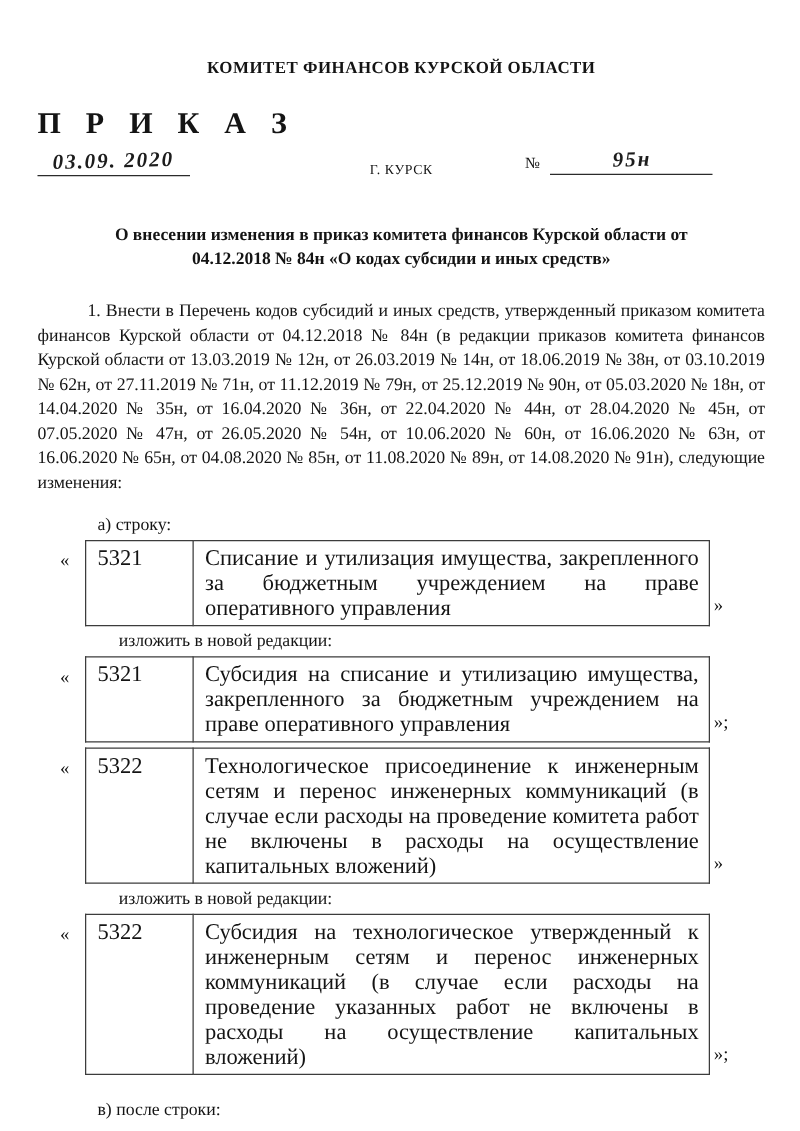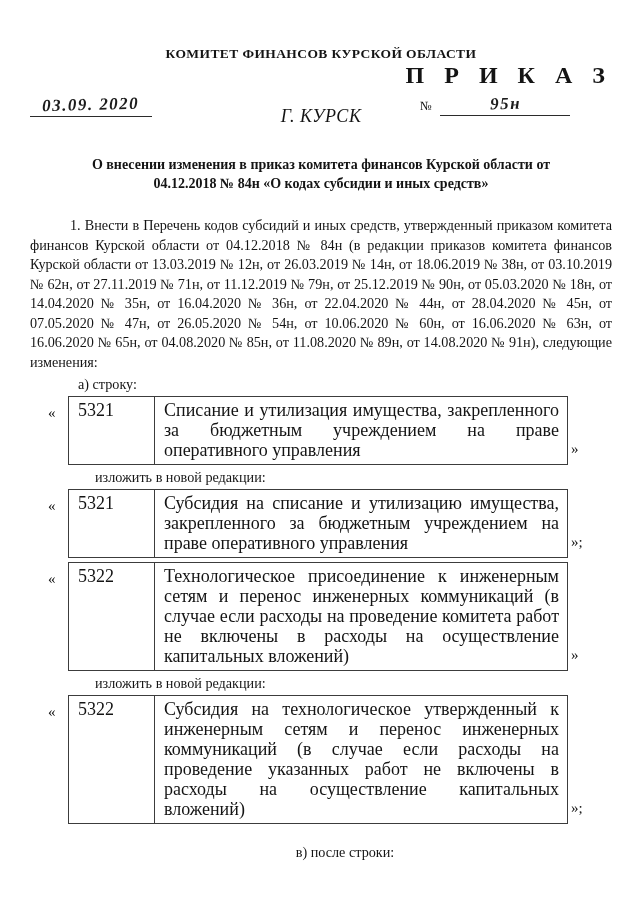--- a/index.html
+++ b/index.html
@@ -19,24 +19,25 @@
     padding: 46px 28px 0 30px;
     overflow: hidden;
   }
   .org-name {
     text-align: center;
     font-weight: bold;
     font-size: 13.5px;
     letter-spacing: 0.4px;
   }
   .doc-type {
-    text-align: right;
+    text-align: left;
     font-weight: bold;
     font-size: 24px;
     letter-spacing: 7px;
+    margin-top: 24px;
   }
   .date-row {
     position: relative;
     height: 32px;
     margin-top: 10px;
   }
   .hand {
     font-style: italic;
     font-weight: bold;
     font-size: 17px;
@@ -52,23 +53,22 @@
     width: 122px;
     text-align: center;
     border-bottom: 1.4px solid #2b2b2b;
     padding-bottom: 1px;
   }
   .city-label {
     position: absolute;
     left: 50%;
     transform: translateX(-50%);
     top: 7px;
-    font-size: 18px;
+    font-size: 11px;
     letter-spacing: 0.5px;
-    font-style: italic;
   }
   .num-group {
     position: absolute;
     right: 42px;
     top: 0;
     display: flex;
     align-items: flex-end;
   }
   .num-sign {
     font-size: 12.5px;
@@ -95,21 +95,21 @@
     font-size: 14.2px;
     line-height: 19.5px;
     text-align: justify;
   }
   .body-text p {
     margin: 0;
     text-indent: 40px;
   }
   .sec-label {
     font-size: 14.2px;
-    margin: 4px 0 3px 48px;
+    margin: 16px 0 3px 48px;
   }
   .redaction-label {
     font-size: 14.2px;
     margin: 3px 0 3px 65px;
   }
   .trow {
     display: flex;
     align-items: stretch;
     margin: 2px 0 4px 18px;
   }
@@ -142,21 +142,20 @@
     vertical-align: top;
     padding: 3px 4px 3px 9px;
   }
   td.desc-cell {
     text-align: justify;
     vertical-align: top;
     padding: 3px 8px 4px 9px;
   }
   .section-v {
     margin-top: 20px;
-    text-align: center;
   }
 </style>
 </head>
 <body>
 
 <div class="page">
 
   <div class="org-name">КОМИТЕТ ФИНАНСОВ КУРСКОЙ ОБЛАСТИ</div>
 
   <div class="doc-type">П Р И К А З</div>

